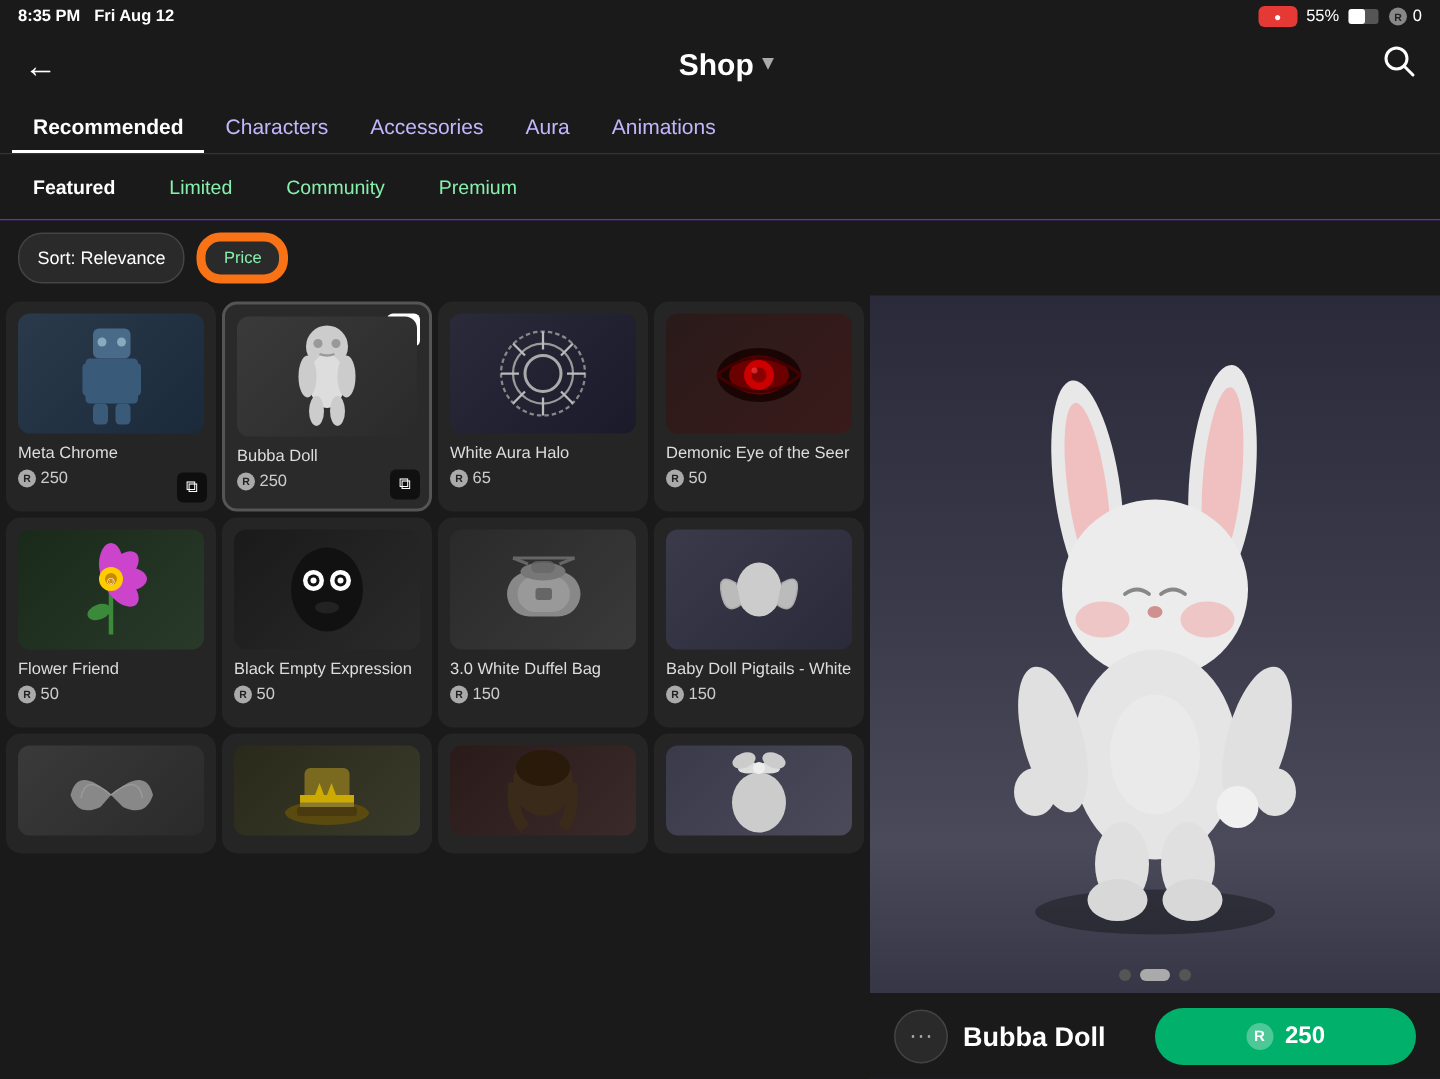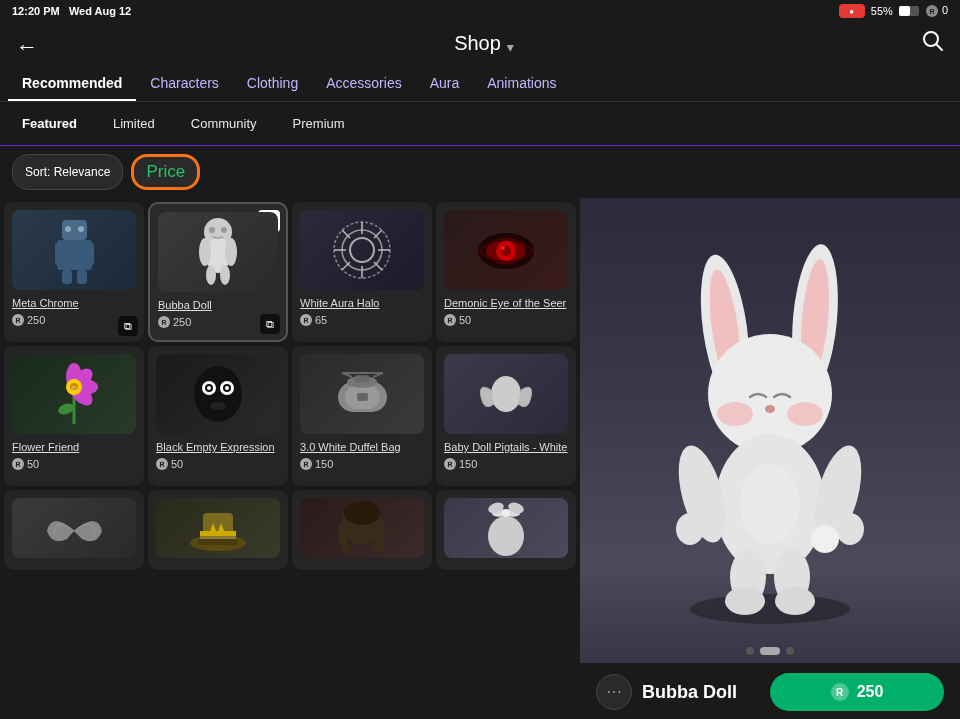--- a/index.html
+++ b/index.html
@@ -60,24 +60,24 @@
       background: #1a1a1a;
     }
     .back-btn {
       font-size: 22px;
       color: #fff;
       cursor: pointer;
       width: 30px;
     }
     .shop-title {
       display: flex;
-      align-items: flex-end;
+      align-items: flex-start;
       gap: 6px;
       font-size: 20px;
-      font-weight: 400;
+      font-weight: 700;
     }
     .chevron-down {
       font-size: 14px;
       color: #aaa;
     }
     .search-icon-btn {
       font-size: 20px;
       color: #fff;
       cursor: pointer;
     }
@@ -117,21 +117,21 @@
     .sub-nav {
       display: flex;
       padding: 8px 8px;
       gap: 8px;
       background: #1a1a1a;
       border-bottom: 1px solid #6d28d9;
     }
     .sub-nav-item {
       padding: 6px 14px;
       font-size: 13px;
-      color: #e5e5e5;
+      color: #86efac;
       cursor: pointer;
       border-radius: 20px;
     }
     .sub-nav-item.active {
       color: #fff;
       font-weight: 600;
     }
 
     
     .filter-row {
@@ -144,25 +144,25 @@
       background: #2a2a2a;
       border: 1px solid #444;
       border-radius: 16px;
       color: #fff;
       padding: 5px 12px;
       font-size: 12px;
       cursor: pointer;
     }
     .price-btn {
       background: #2a2a2a;
-      border: 3px solid #f97316;
+      border: 6px solid #f97316;
       border-radius: 16px;
-      color: #22c55e;
+      color: #86efac;
       padding: 5px 12px;
-      font-size: 17px;
+      font-size: 11px;
       cursor: pointer;
     }
 
     
     .main-content {
       display: flex;
       height: calc(719px - 22px - 52px - 46px - 40px - 36px);
     }
 
     
@@ -198,21 +198,20 @@
       border-radius: 8px;
       margin-bottom: 6px;
       overflow: hidden;
       position: relative;
     }
     .item-name {
       font-size: 11px;
       color: #ddd;
       margin-bottom: 4px;
       line-height: 1.3;
-      text-decoration: underline;
     }
     .item-price {
       display: flex;
       align-items: center;
       gap: 3px;
       font-size: 11px;
       color: #ccc;
     }
     .robux-icon {
       width: 12px;
@@ -383,21 +382,21 @@
       font-weight: bold;
     }
 
     
   </style>
 </head>
 <body>
 
 <div class="status-bar">
   <div class="status-left">
-    <span>12:20 PM</span> &nbsp; <span>Wed Aug 12</span>
+    <span>8:35 PM</span> &nbsp; <span>Fri Aug 12</span>
   </div>
   <div class="status-right">
     <div class="record-btn">●</div>
     <span>55%</span>
     <div class="battery-icon">
       <div class="battery-fill"></div>
     </div>
     <span>
       <svg width="14" height="14" viewBox="0 0 14 14" style="vertical-align:middle">
         <circle cx="7" cy="7" r="6" fill="#888"></circle>
@@ -418,21 +417,20 @@
     <svg width="22" height="22" viewBox="0 0 22 22" fill="none">
       <circle cx="9" cy="9" r="7" stroke="#fff" stroke-width="2"></circle>
       <line x1="14" y1="14" x2="20" y2="20" stroke="#fff" stroke-width="2" stroke-linecap="round"></line>
     </svg>
   </div>
 </div>
 
 <div class="nav-tabs">
   <div class="nav-tab active">Recommended</div>
   <div class="nav-tab">Characters</div>
-  <div class="nav-tab">Clothing</div>
   <div class="nav-tab">Accessories</div>
   <div class="nav-tab">Aura</div>
   <div class="nav-tab">Animations</div>
 </div>
 
 <div class="sub-nav">
   <div class="sub-nav-item active">Featured</div>
   <div class="sub-nav-item">Limited</div>
   <div class="sub-nav-item">Community</div>
   <div class="sub-nav-item">Premium</div>

